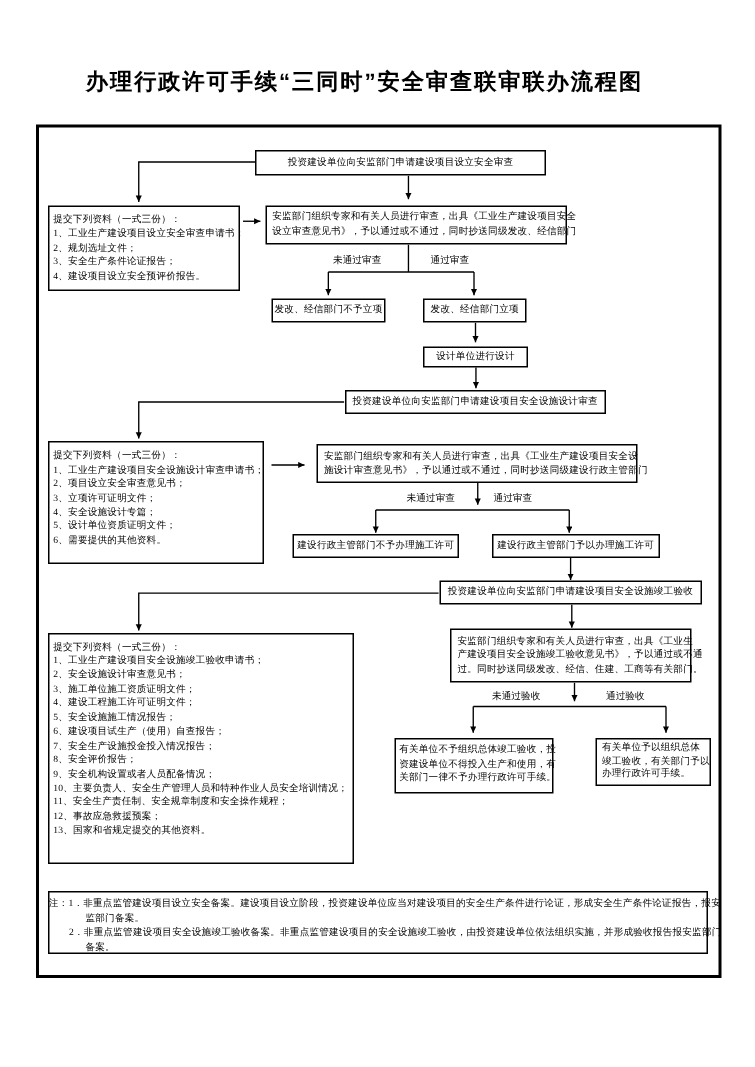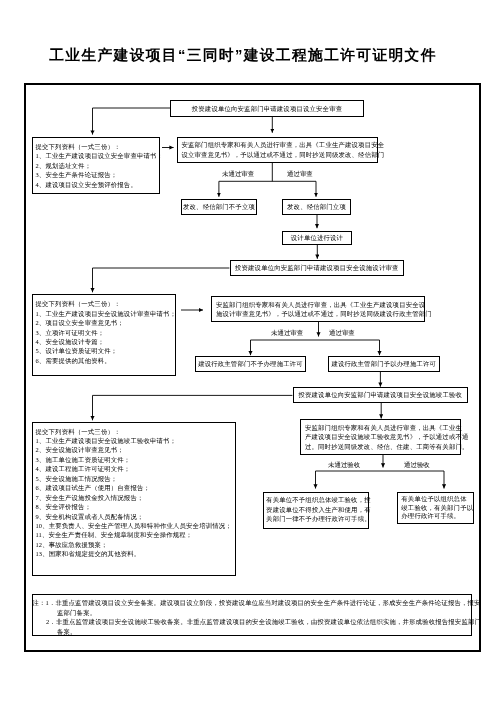--- a/index.html
+++ b/index.html
@@ -24,21 +24,21 @@
   .bx-inner p{margin:0;padding:0;white-space:nowrap;}
 
   svg.lines{position:absolute;left:0;top:0;width:503px;height:711px;}
   .lbl{position:absolute;font-size:6.45px;line-height:1;white-space:nowrap;color:#000;}
 </style>
 </head>
 <body>
 
 <div id="stage">
 
-  <div class="title">工业生产建设项目“三同时”建设工程施工许可证明文件</div>
+  <div class="title">办理行政许可手续“三同时”安全审查联审联办流程图</div>
 
   <div class="outer" style="left:24px;top:83px;width:457px;height:569px;"></div>
 
   <svg class="lines" viewBox="0 0 503 711" xmlns="http://www.w3.org/2000/svg">
     <defs>
       <marker id="ah" markerWidth="6" markerHeight="6" refX="4.3" refY="2.1" orient="auto" markerUnits="userSpaceOnUse">
         <path d="M0.1,0.05 L4.3,2.1 L0.1,4.15 z" fill="#000"></path>
       </marker>
     </defs>
     <g stroke="#000" stroke-width="0.9" fill="none">

